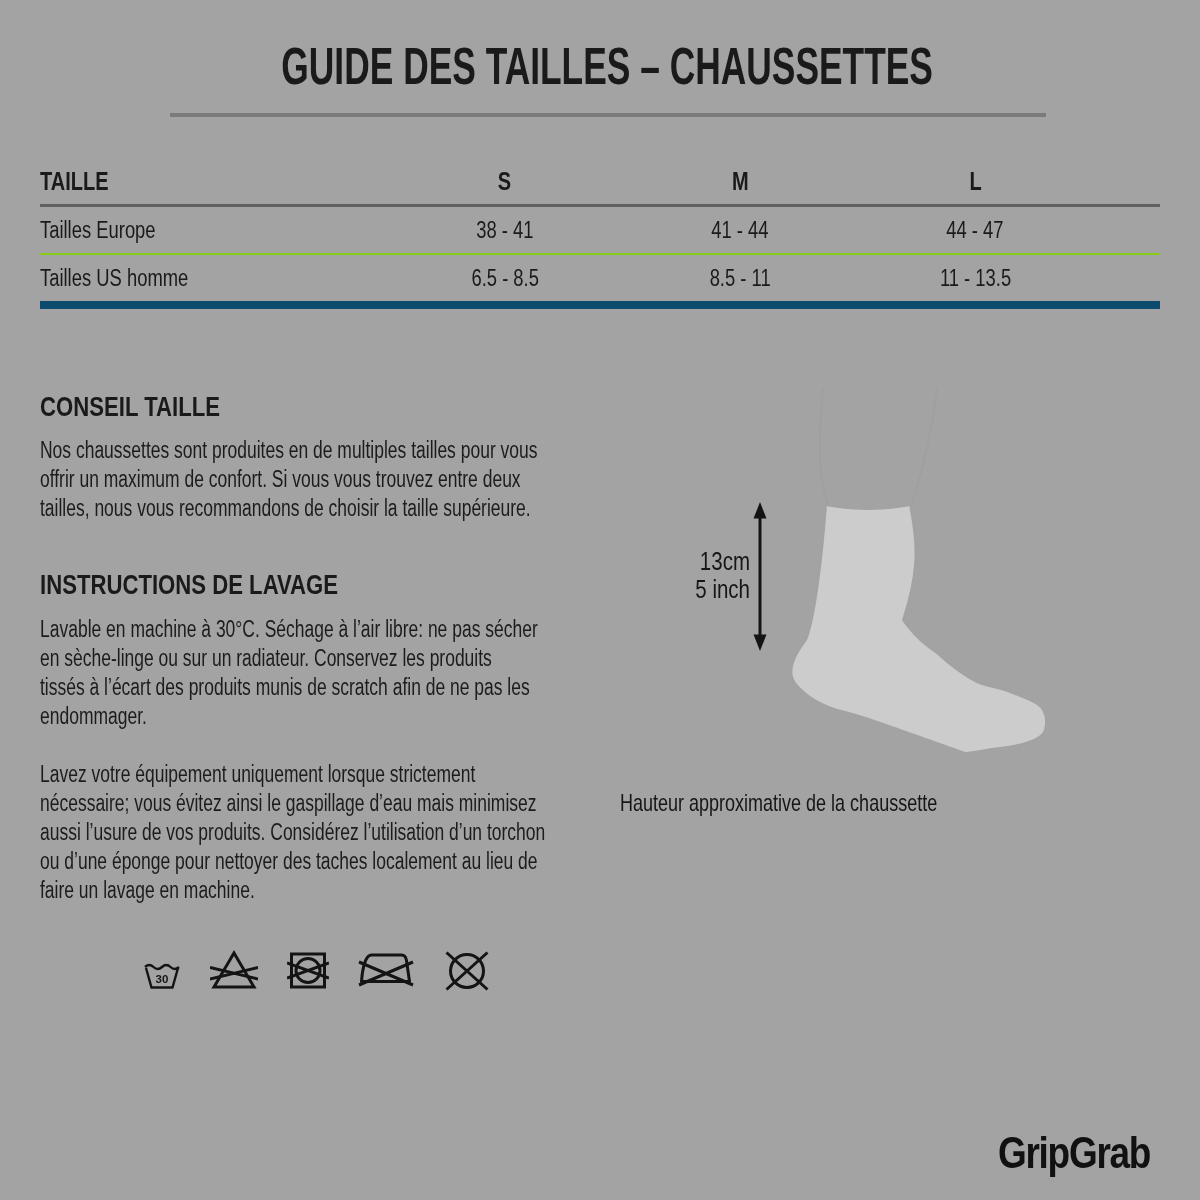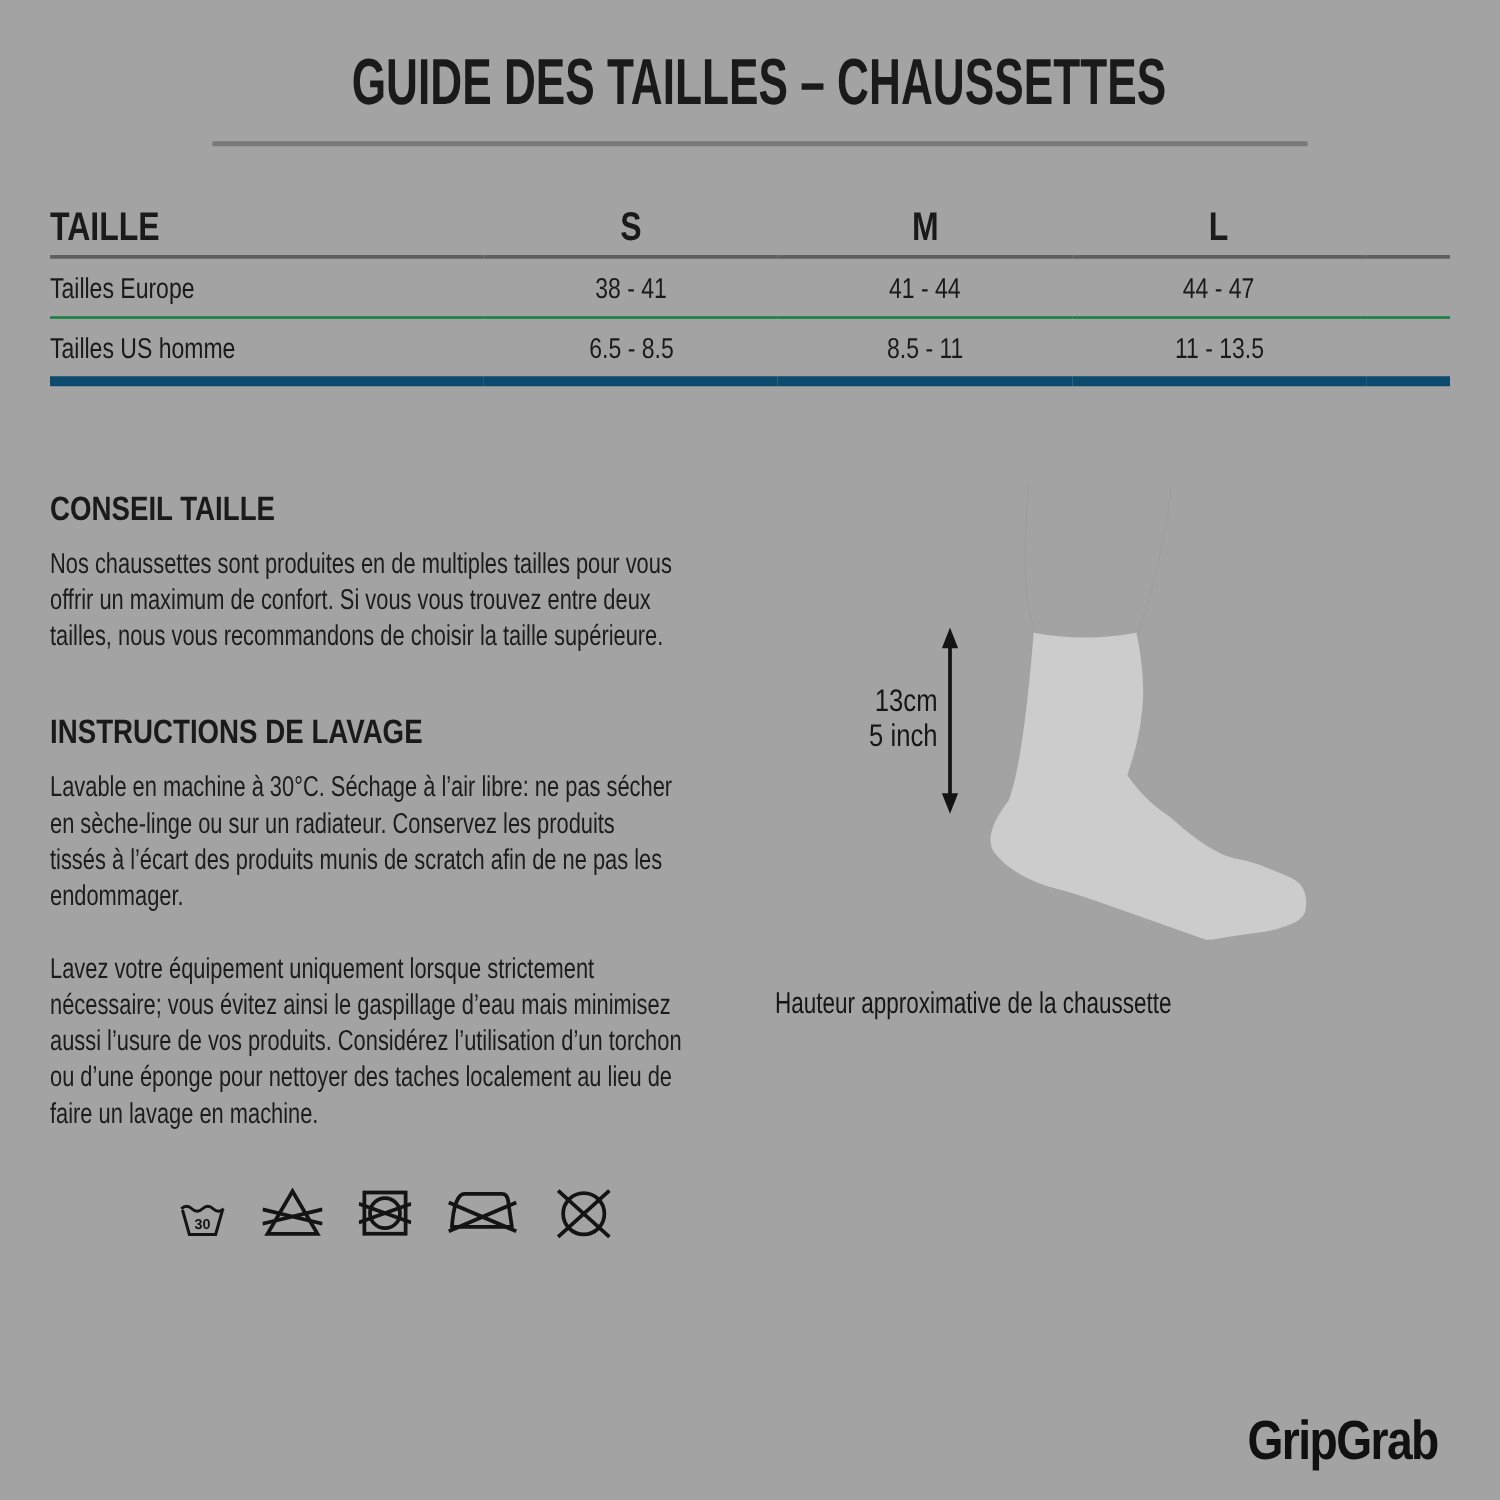--- a/index.html
+++ b/index.html
@@ -13,23 +13,23 @@
   .title-wrap { left:0; right:0; top:36px; text-align:center; }
   .title {
     font-size:52px; font-weight:bold; letter-spacing:0px; white-space:nowrap;
     display:inline-block; transform:scaleX(0.68); transform-origin:50% 50%;
   }
   .title-rule { left:50%; transform:translateX(-50%); top:113px; width:876px; height:4px; background:#7a7a7a; }
 
   
   table.size { left:40px; top:158px; width:1120px; border-collapse:collapse; table-layout:fixed; }
   table.size th, table.size td { padding:0; vertical-align:middle; }
-  table.size th { height:46px; font-size:32px; font-weight:bold; border-bottom:3px solid #606060; }
+  table.size th { height:46px; font-size:25px; font-weight:bold; border-bottom:3px solid #606060; }
   table.size td { height:46px; font-size:23px; }
-  table.size tbody tr { border-bottom:2px solid #15803d; }
+  table.size tbody tr { border-bottom:2px solid #84cc16; }
   table.size tbody tr:last-child { border-bottom:8px solid #0c4a6e; }
   .col-label { text-align:left; }
   .col-size  { text-align:center; }
   .cell-l { display:inline-block; transform:scaleX(0.80); transform-origin:0 50%; white-space:nowrap; }
   .cell-c { display:inline-block; transform:scaleX(0.80); transform-origin:50% 50%; white-space:nowrap; }
 
   
   .sec-head { left:40px; font-size:27px; font-weight:bold; white-space:nowrap;
               transform:scaleX(0.82); transform-origin:0 0; }
   .para { left:40px; width:780px; font-size:23px; line-height:29px; color:#1c1c1c;

